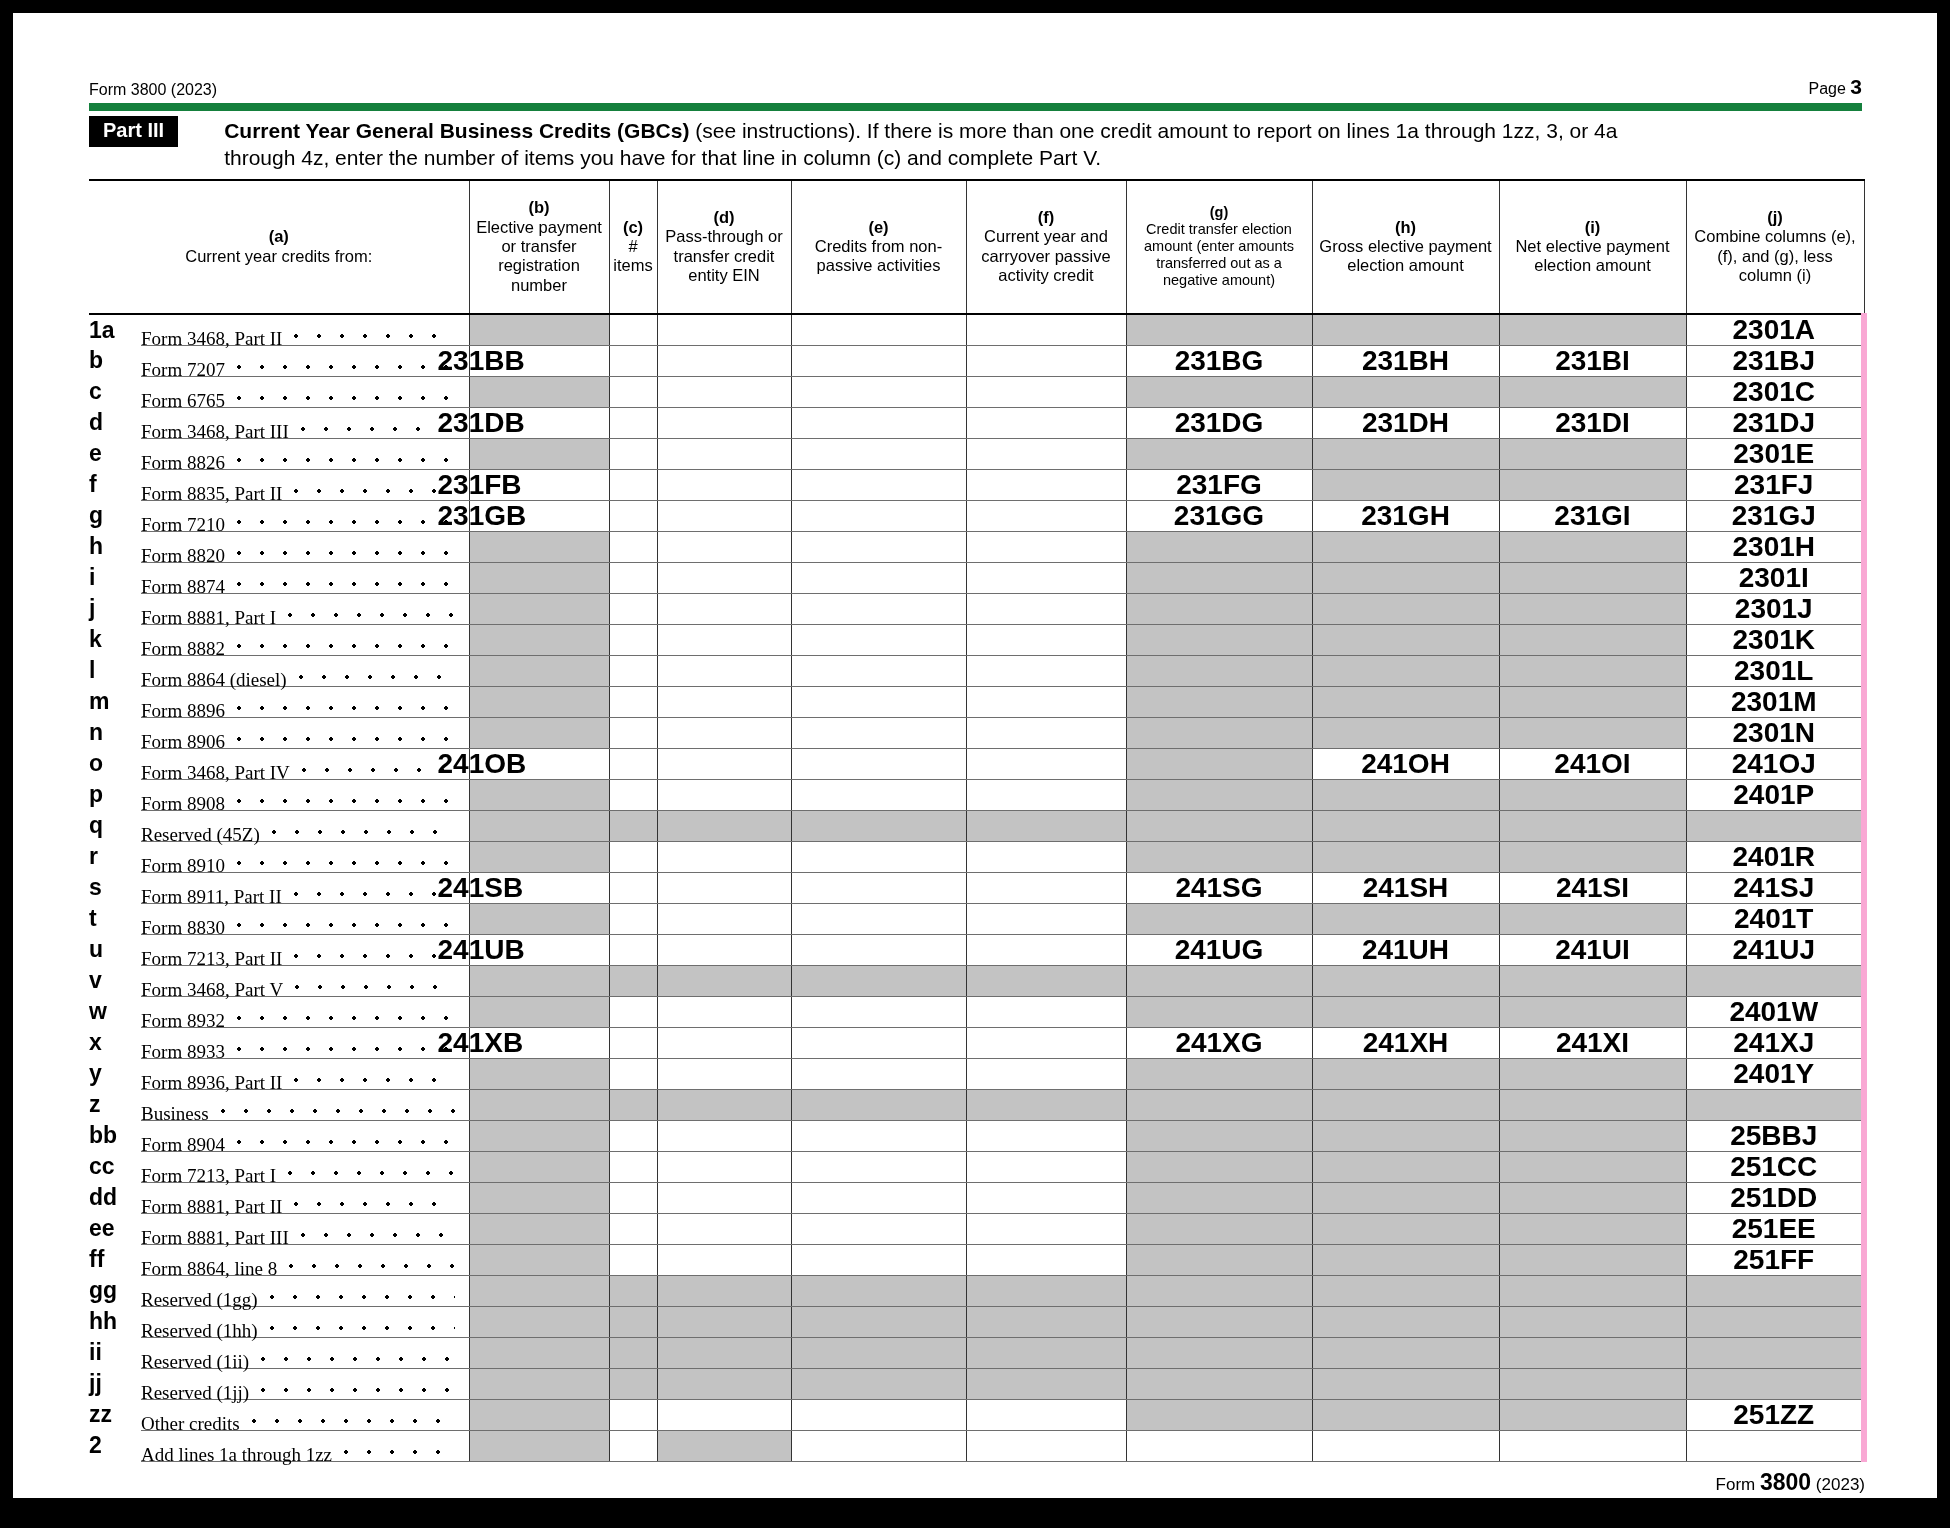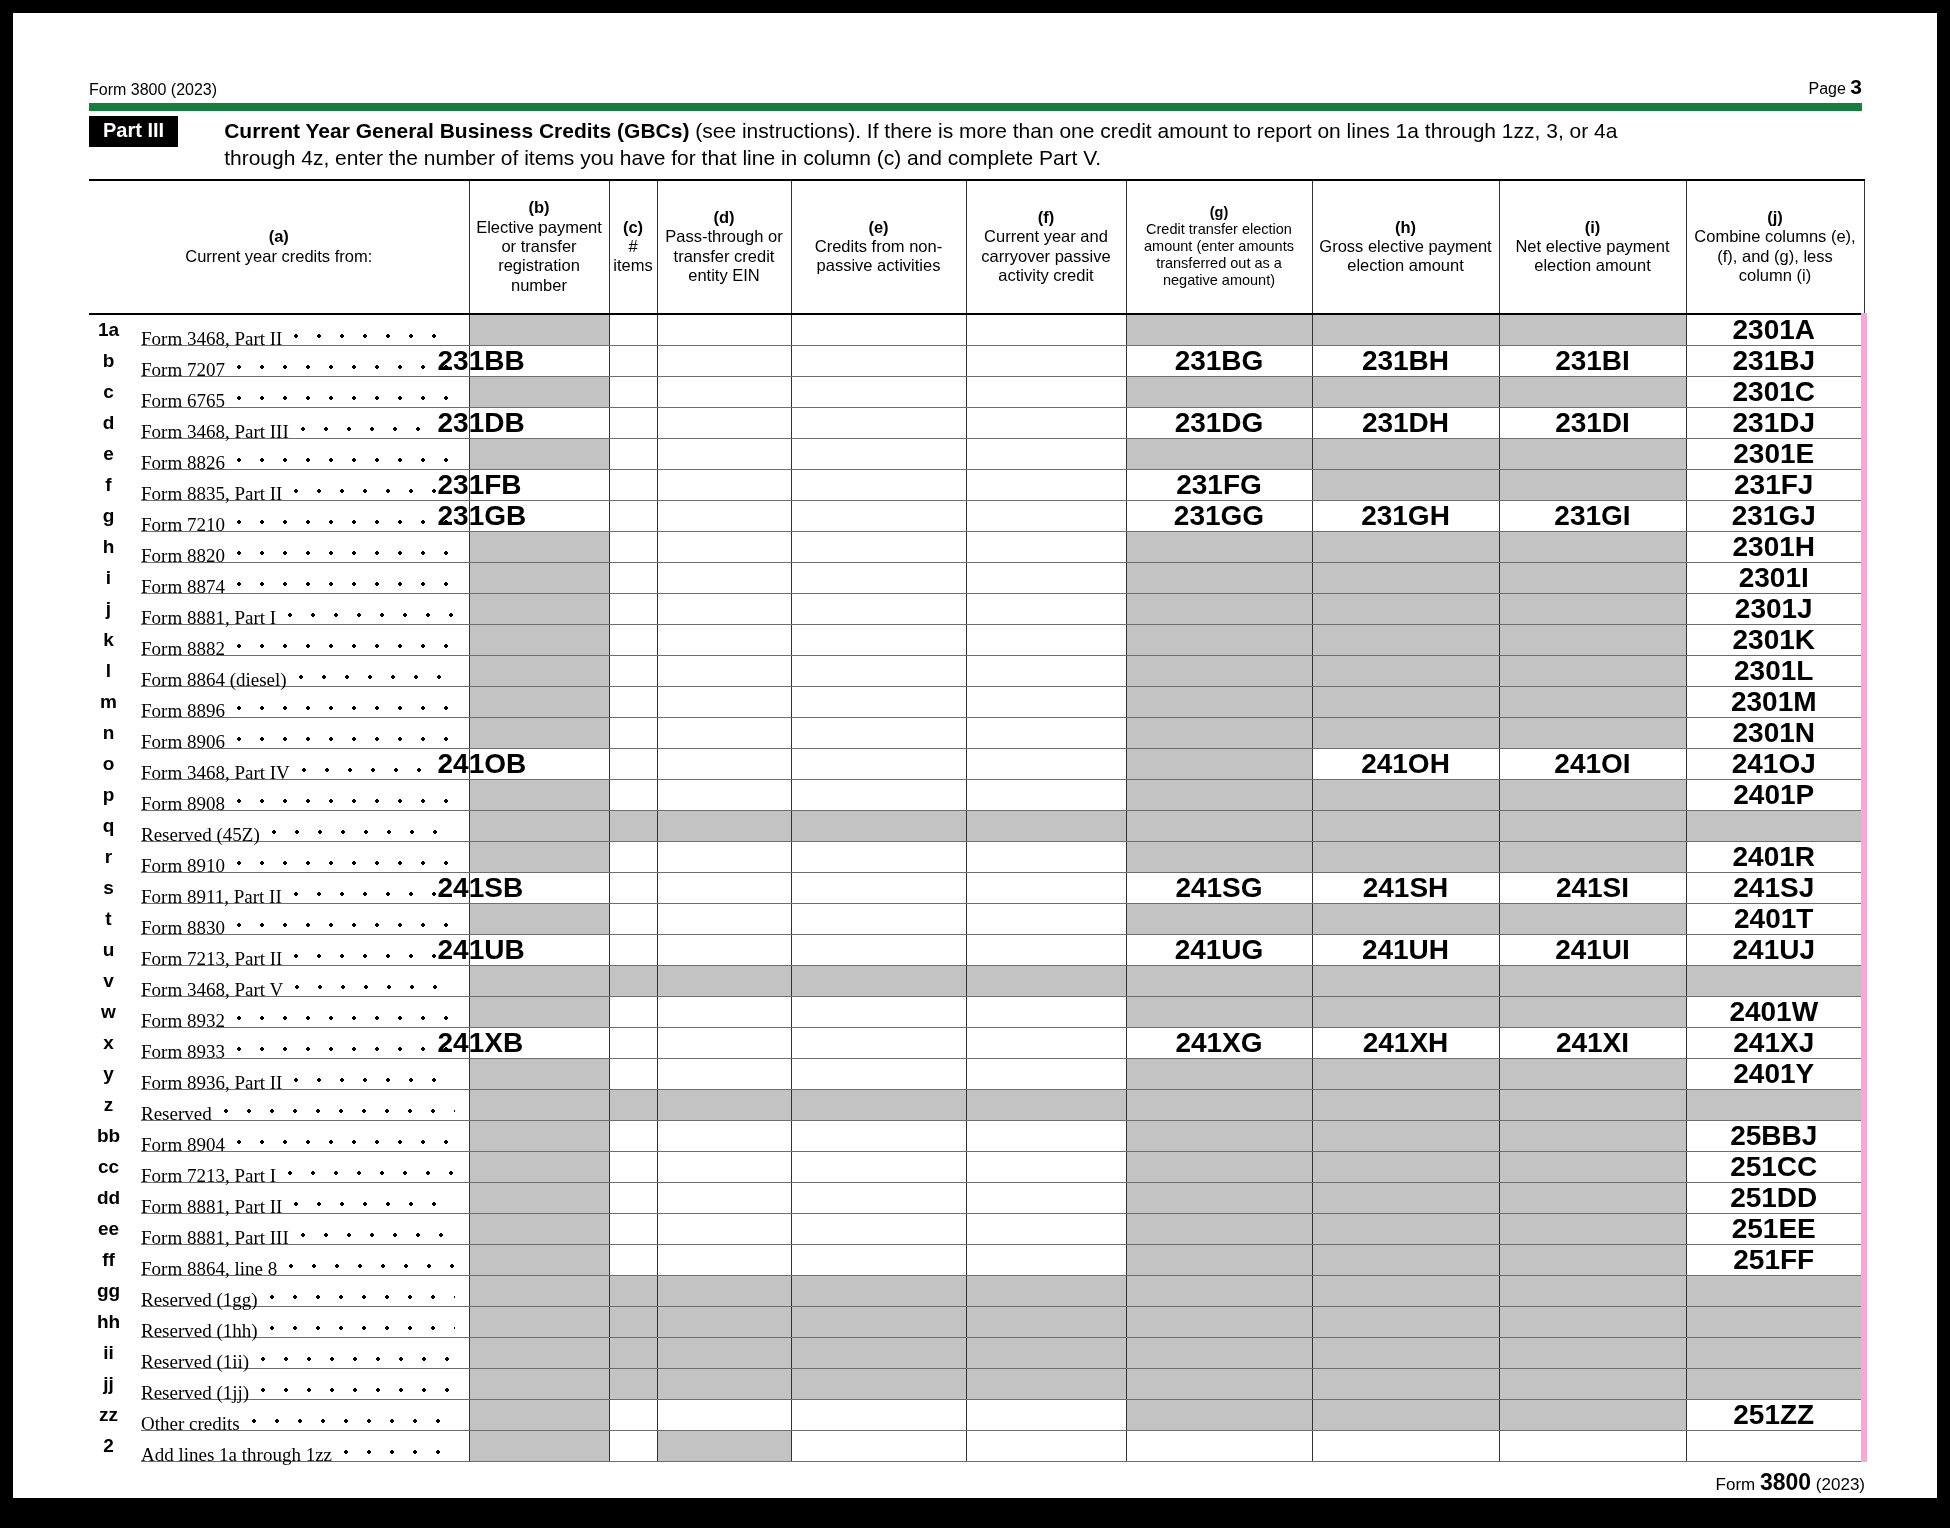--- a/index.html
+++ b/index.html
@@ -35,22 +35,22 @@
     font-weight:normal;font-size:16.5px;line-height:1.18;
     text-align:center;vertical-align:middle;height:128px;padding:2px 3px;
   }
   table.gbc thead th:first-child{border-left:none;}
   table.gbc thead th:last-child{border-right:1px solid #333;}
   table.gbc thead th .clet{font-weight:bold;}
   table.gbc thead th.small{font-size:14.5px;}
   
   table.gbc tbody td{height:30px;border-bottom:1px solid #6e6e6e;}
   table.gbc tbody td.num{
-    border-bottom:none;text-align:center;padding-right:13px;
-    font-weight:bold;font-size:19px;
+    border-bottom:none;text-align:left;padding-right:13px;
+    font-weight:bold;font-size:23px;
   }
   table.gbc tbody td.desc{font-size:19px;}
   table.gbc tbody td.desc .wrap{display:flex;align-items:baseline;height:30px;font-family:Liberation Serif, serif;}
   table.gbc tbody td.desc .lbl{white-space:nowrap;line-height:30px;}
   table.gbc tbody td.desc .dots{
     flex:1;height:30px;margin:0 14px 0 12px;
     background-image:radial-gradient(circle at 2px 21px,#000 1.6px,transparent 1.9px);
     background-size:23px 30px;background-repeat:repeat-x;
   }
   table.gbc tbody td.c{border-left:1px solid #333;}
@@ -593,21 +593,21 @@
             <td class="c"></td>
             <td class="c grey"></td>
             <td class="c grey"></td>
             <td class="c grey"></td>
             <td class="c code">2401Y</td>
           </tr>
           <tr>
             <td class="num">z</td>
             <td class="desc">
               <div class="wrap">
-                <span class="lbl">Reserved</span>
+                <span class="lbl">Business</span>
                 <span class="dots"></span>
               </div>
             </td>
             <td class="c grey"></td>
             <td class="c grey"></td>
             <td class="c grey"></td>
             <td class="c grey"></td>
             <td class="c grey"></td>
             <td class="c grey"></td>
             <td class="c grey"></td>

